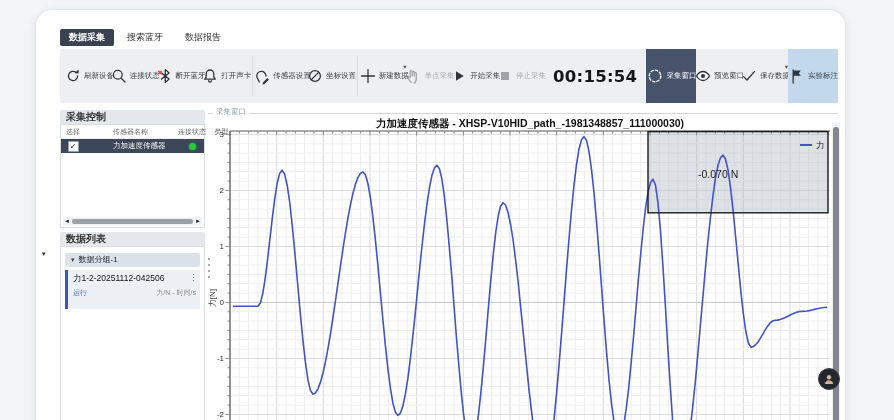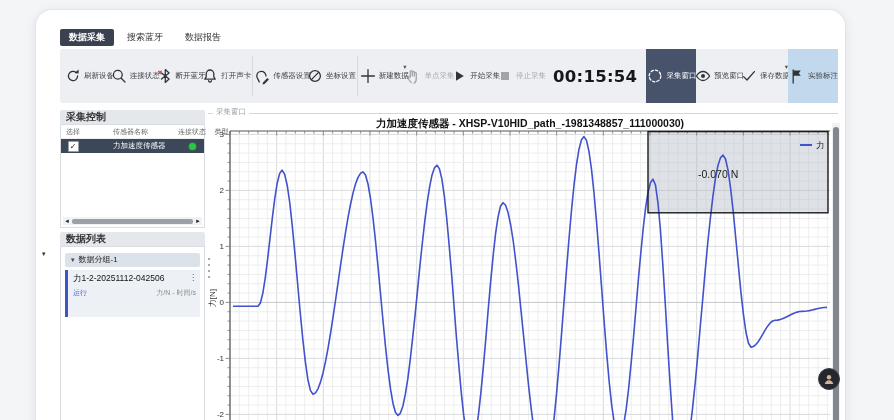--- a/index.html
+++ b/index.html
@@ -57,21 +57,21 @@
   .checkbox{display:inline-block;width:9px;height:9px;background:#fff;border:1px solid #98a0a8;border-radius:1px;
     font-size:8px;line-height:9px;color:#222;text-align:center;vertical-align:middle;}
   .status-dot{display:inline-block;width:7px;height:7px;border-radius:50%;vertical-align:middle;box-shadow:0 0 2px rgba(40,200,60,.8);}
   .usb{font-size:6.5px;font-weight:bold;letter-spacing:.2px;}
   .hscroll{position:absolute;left:2px;right:2px;bottom:2px;height:8px;display:flex;align-items:center;background:#f0f2f4;}
   .hscroll .arr{font-size:7px;color:#222;width:8px;text-align:center;line-height:8px;}
   .hscroll .thumb{flex:1;height:5px;background:#9ca1a7;border-radius:2px;margin:0 1px;}
   .group-row{position:absolute;left:4px;right:4px;height:14px;background:#dbe2ea;border-radius:2px;
     font-size:8px;color:#222;line-height:14px;padding-left:6px;box-sizing:border-box;}
   .group-row .caret{font-size:7px;color:#444;margin-right:4px;}
-  .data-item{position:absolute;left:4px;right:4px;height:47px;background:#edf1f5;border-left:3px solid #3c55c8;box-sizing:border-box;padding:3px 4px 0 5px;}
+  .data-item{position:absolute;left:4px;right:4px;height:39px;background:#edf1f5;border-left:3px solid #3c55c8;box-sizing:border-box;padding:3px 4px 0 5px;}
   .data-item .di-title{font-size:8.5px;color:#111;white-space:nowrap;overflow:hidden;}
   .data-item .di-kebab{position:absolute;right:3px;top:3px;font-size:8px;color:#555;}
   .data-item .di-line2{display:flex;justify-content:space-between;margin-top:3px;}
   .data-item .di-status{font-size:7px;color:#4a6fd0;}
   .data-item .di-meta{font-size:7px;color:#888;}
   .collapse-arrow{position:absolute;left:6px;top:240px;font-size:7px;color:#333;}
   .splitter{position:absolute;left:172px;top:248px;display:flex;flex-direction:column;gap:4px;}
   .splitter i{width:2px;height:2px;border-radius:50%;background:#8a8f94;}
   
   .groupbox-label{position:absolute;left:177px;top:97px;font-size:7.5px;color:#9aa0a6;background:#fff;padding:0 3px;z-index:2;}

